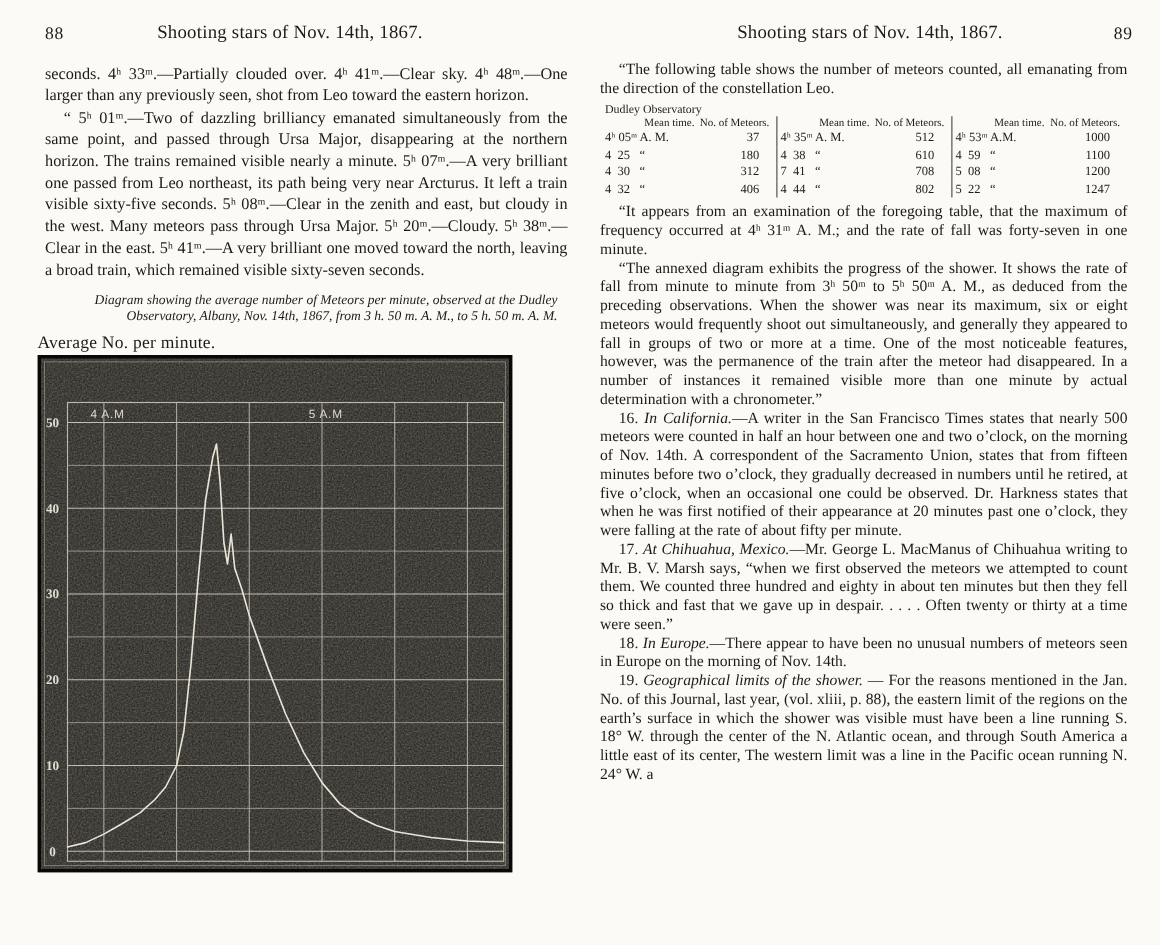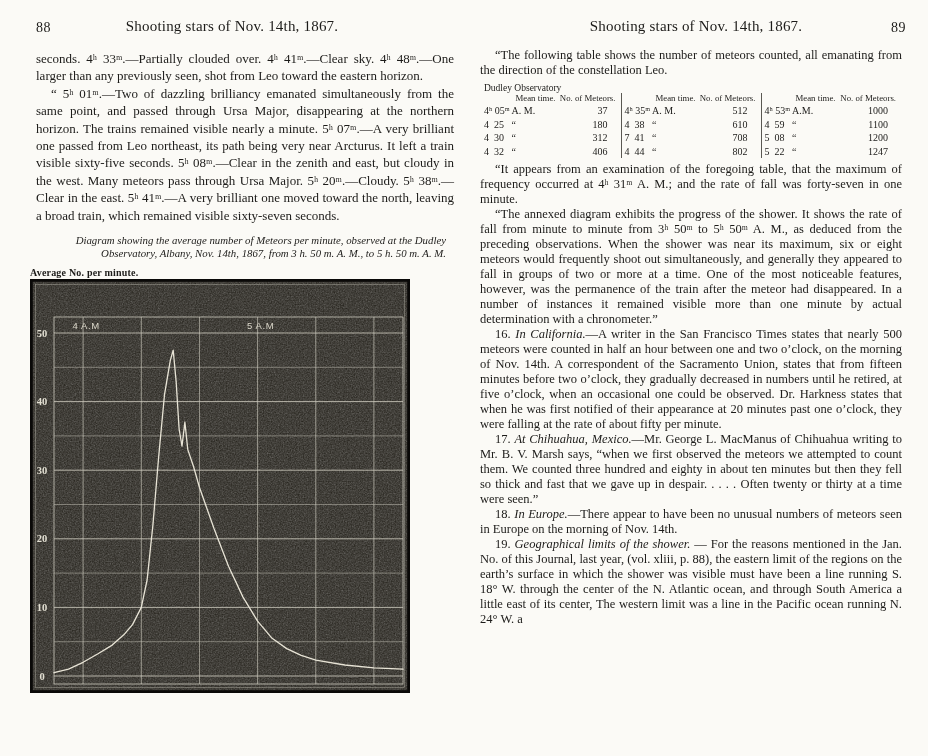--- a/index.html
+++ b/index.html
@@ -28,21 +28,21 @@
   #left-page .para{margin:0;font-size:13px;line-height:17.4px;}
   #right-page .para{margin:0;font-size:12.5px;line-height:15px;}
   .para.ind{text-indent:15px;}
   .it{font-style:italic;}
 
   .fig-caption{
     margin:10px 18px 0 30px;text-align:right;
     font-style:italic;font-size:10.8px;line-height:13px;
   }
   .avg-label{
-    margin:7px 0 1px 30px;font-size:10px;font-weight:bold;letter-spacing:.2px;
+    margin:7px 0 1px 30px;font-size:14px;font-weight:normal;letter-spacing:.2px;
   }
   #chart-wrap{margin-left:30px;line-height:0;}
   #chart-wrap svg{display:block;}
 
   
   .tbl-zone{margin:5px 26px 4px 18px;}
   .tbl-title{font-size:9.5px;margin:0 0 0 2px;line-height:10px;}
   table.meteors{border-collapse:collapse;width:100%;table-layout:fixed;}
   table.meteors th{
     font-size:8.8px;font-weight:normal;text-align:right;padding:0 0 1px 2px;white-space:pre;

